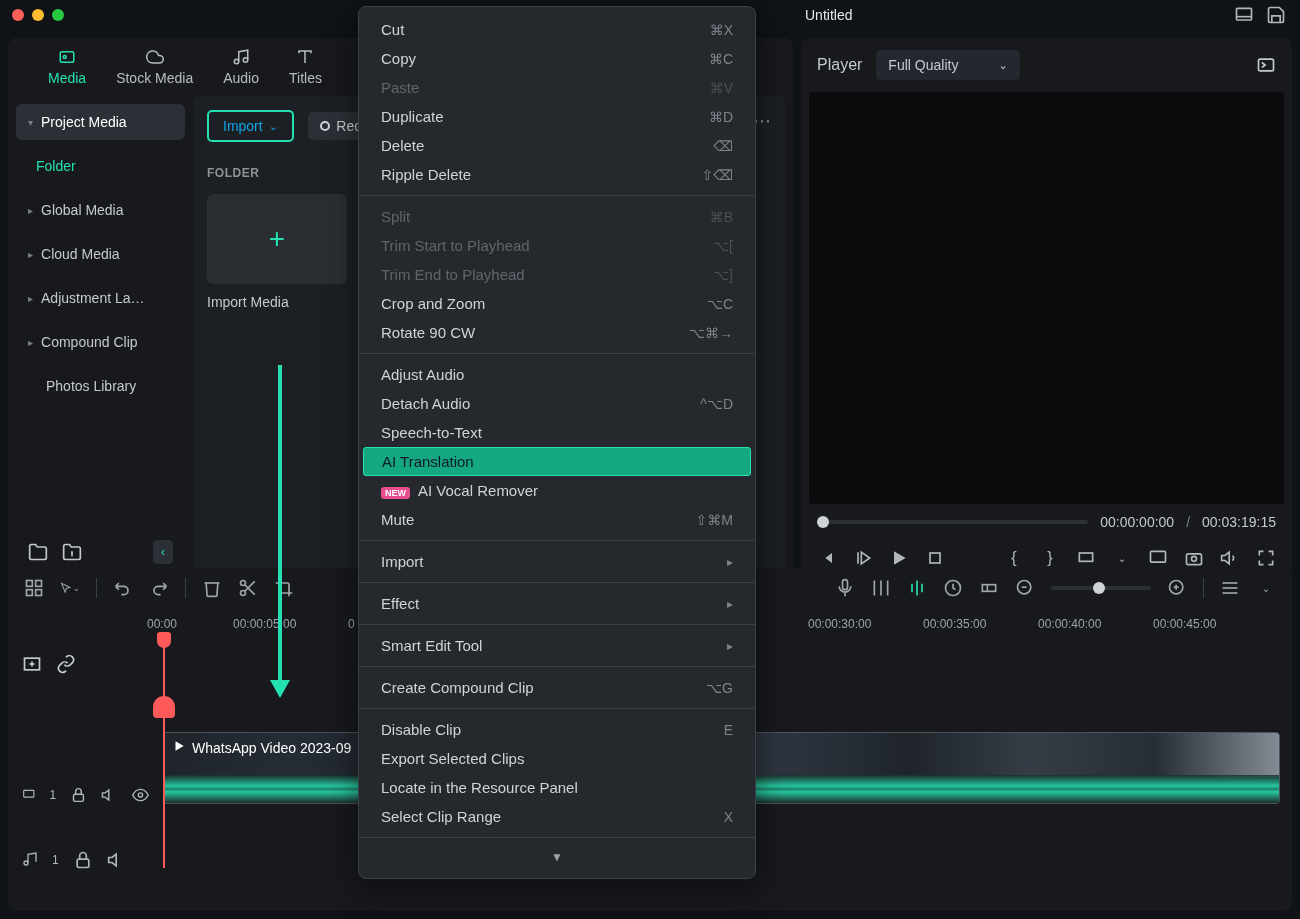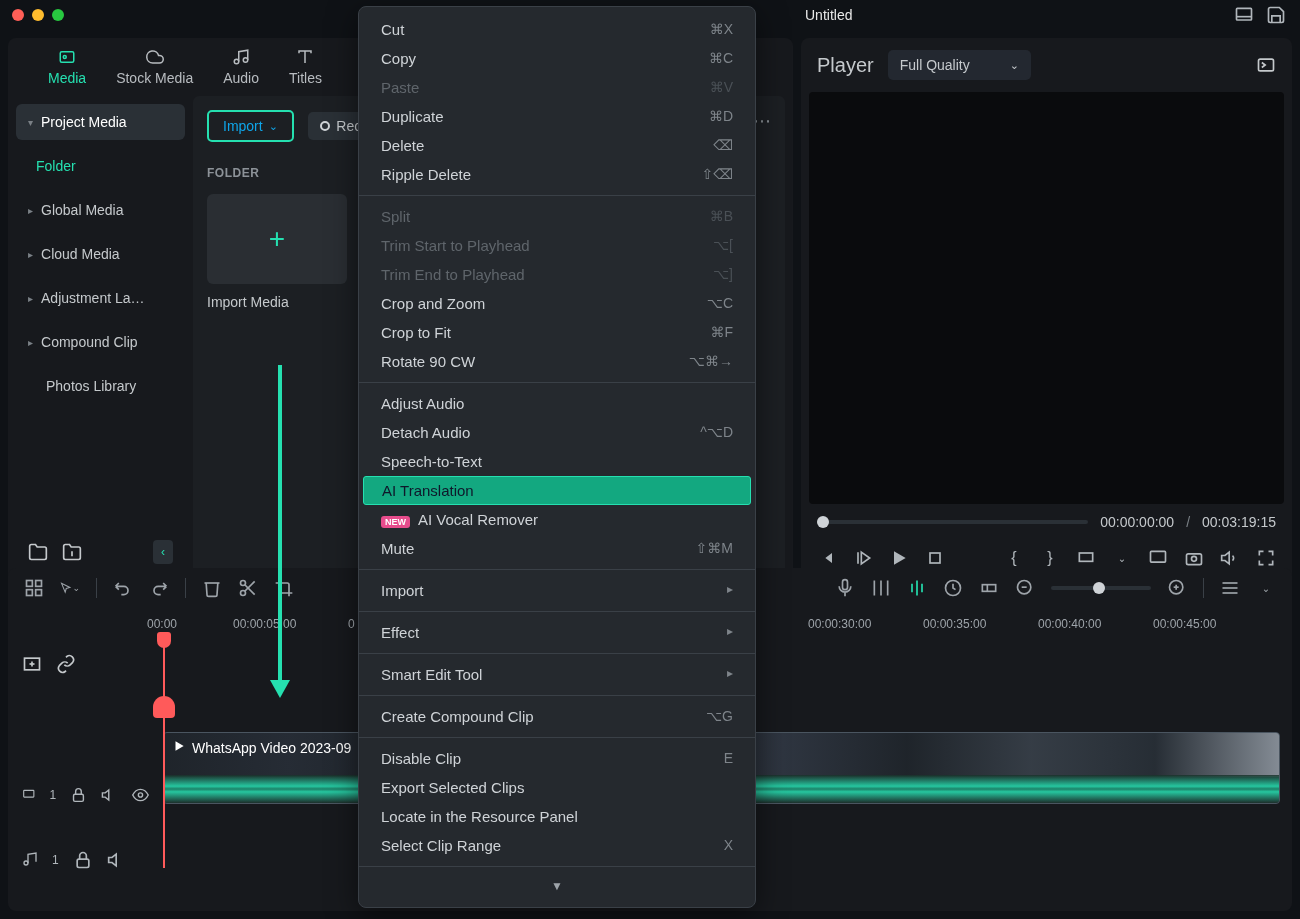--- a/index.html
+++ b/index.html
@@ -39,34 +39,34 @@
   .recbtn { margin-left:10px; display:inline-flex; align-items:center; gap:6px; padding:6px 12px; background:#2a3036; border-radius:5px; font-size:14px; }
   .foldlabel { margin-top:24px; font-size:12px; color:#8c9298; font-weight:600; letter-spacing:0.5px; }
   .addtile { margin-top:14px; width:140px; height:90px; background:#2a2e33; border-radius:6px; display:flex; align-items:center; justify-content:center; cursor:pointer; }
   .addtile .plus { font-size:28px; color:#25e0b0; font-weight:200; }
   .tilelabel { margin-top:10px; font-size:14px; }
   .sidefoot { padding:10px 12px; display:flex; gap:14px; align-items:center; }
   .collapseside { width:20px; height:24px; background:#2a3036; border-radius:4px; display:flex; align-items:center; justify-content:center; margin-left:auto; font-size:12px; color:#25e0b0; }
 
   
   .playerbar { display:flex; align-items:center; gap:14px; padding:12px 16px; }
-  .playerlabel { font-size:20px; }
+  .playerlabel { font-size:16px; }
   .qualitysel { display:flex; align-items:center; gap:40px; background:#232830; padding:7px 12px; border-radius:5px; font-size:14px; }
   .preview { flex:1; background:#0a0b0d; margin:0 8px; border-radius:4px; }
   .timerow { display:flex; align-items:center; gap:12px; padding:10px 16px; font-size:14px; }
   .scrub { flex:1; height:4px; background:#2a3036; border-radius:2px; position:relative; }
   .scrub::before { content:''; position:absolute; left:0; top:-4px; width:12px; height:12px; background:#cfd3d7; border-radius:50%; }
   .timesep { color:#7a8086; }
   .controls { display:flex; align-items:center; gap:16px; padding:8px 16px 14px; color:#b0b6bb; }
   .controls .spacer { flex:1; }
   .ctrl { width:20px; height:20px; display:flex; align-items:center; justify-content:center; cursor:pointer; }
 
   
   .ctxmenu { position:absolute; left:358px; top:6px; width:398px; background:#25292e; border:1px solid #3a4047; border-radius:8px; padding:8px 0; z-index:100; box-shadow:0 8px 30px rgba(0,0,0,0.5); }
-  .ctxitem { display:flex; align-items:flex-start; justify-content:space-between; padding:6px 22px; font-size:15px; color:#cfd3d7; cursor:pointer; }
+  .ctxitem { display:flex; align-items:center; justify-content:space-between; padding:6px 22px; font-size:15px; color:#cfd3d7; cursor:pointer; }
   .ctxitem.dis { color:#5f656b; cursor:default; }
   .ctxitem.hl { background:#13a880; color:#0f172a; border:1px solid #25e0b0; margin:0 4px; border-radius:3px; padding:5px 18px; }
   .ctxitem .sc { font-size:14px; color:#7e848a; }
   .ctxitem.dis .sc { color:#4a5056; }
   .ctxitem .sub { font-size:12px; color:#7e848a; }
   .ctxdiv { height:1px; background:#3a4047; margin:6px 0; }
   .ctxitem .newb { font-size:9px; background:#e74c8c; color:#fff; padding:1px 4px; border-radius:3px; margin-right:8px; font-weight:600; }
   .ctxexpand { text-align:center; padding:6px; color:#9ea4aa; font-size:12px; }
 
   
@@ -545,24 +545,20 @@
     </div>
   <div class="ctxitem dis">
       <span>Trim End to Playhead</span>
       <span class="sc">⌥]</span>
     </div>
   <div class="ctxitem">
       <span>Crop and Zoom</span>
       <span class="sc">⌥C</span>
     </div>
   <div class="ctxitem">
-      <span>Crop to Fit</span>
-      <span class="sc">⌘F</span>
-    </div>
-  <div class="ctxitem">
       <span>Rotate 90 CW</span>
       <span class="sc">⌥⌘→</span>
     </div>
   <div class="ctxdiv"></div>
   <div class="ctxitem">
       <span>Adjust Audio</span>
     </div>
   <div class="ctxitem">
       <span>Detach Audio</span>
       <span class="sc">^⌥D</span>

